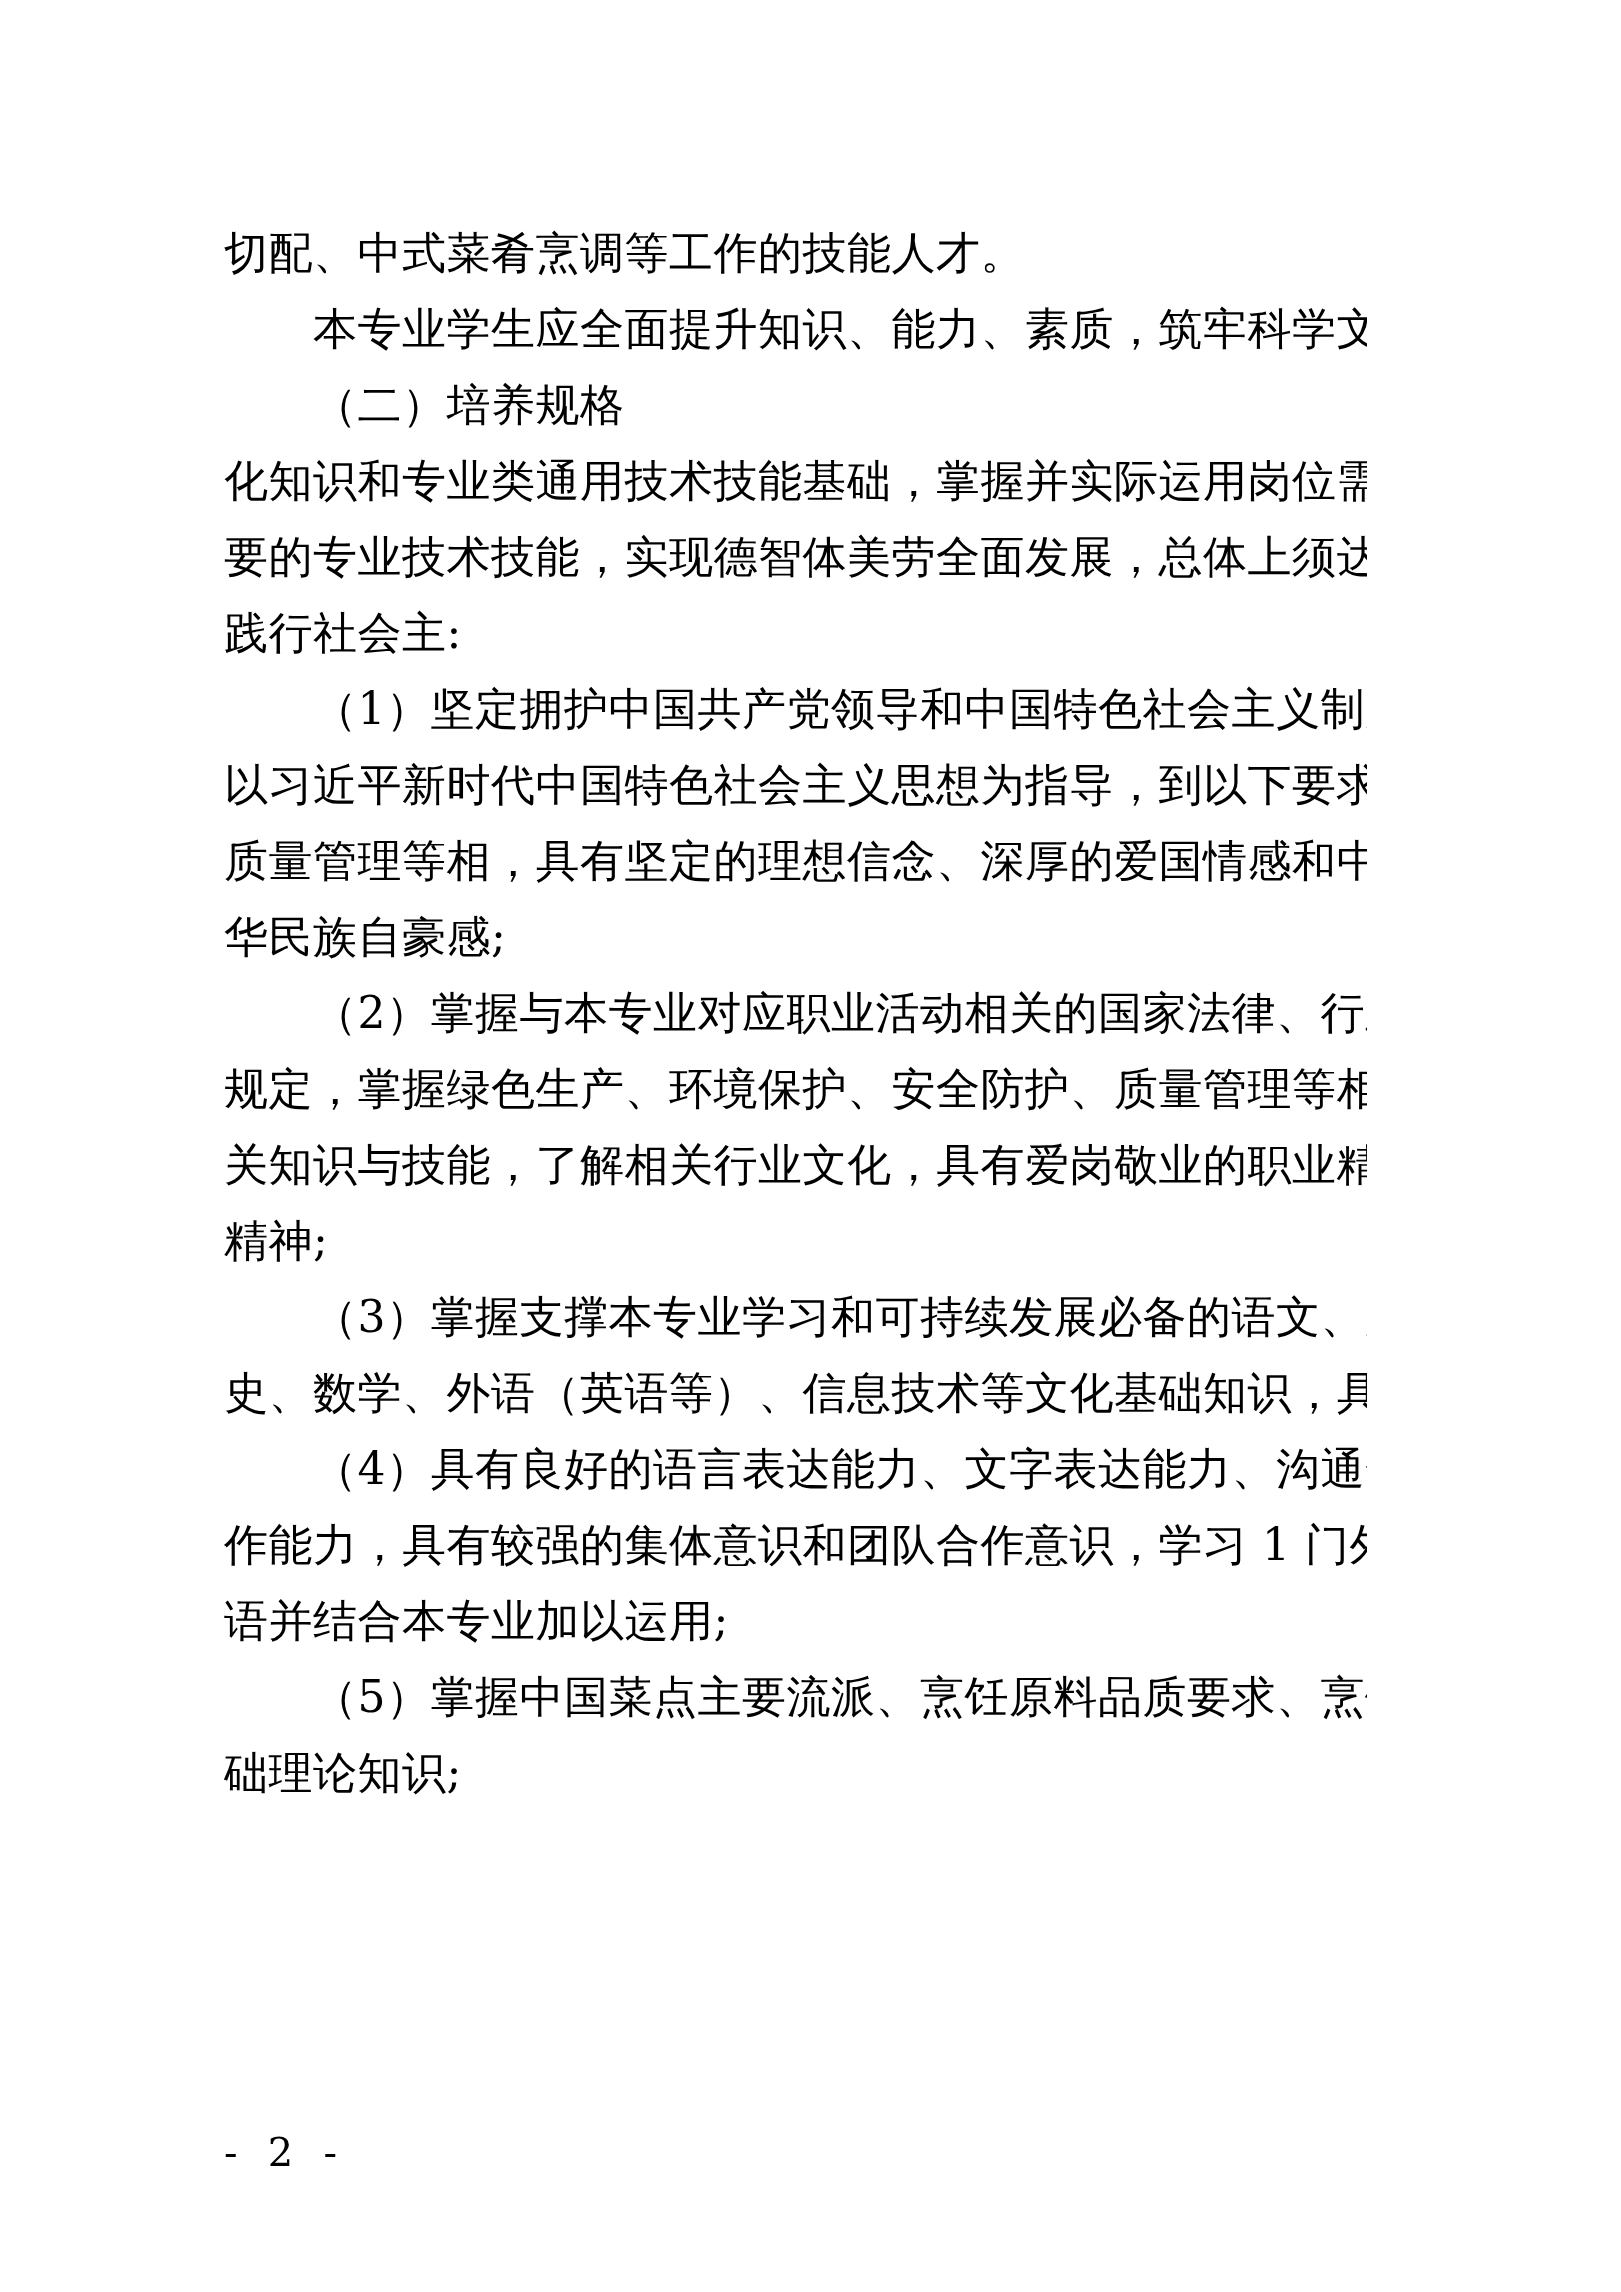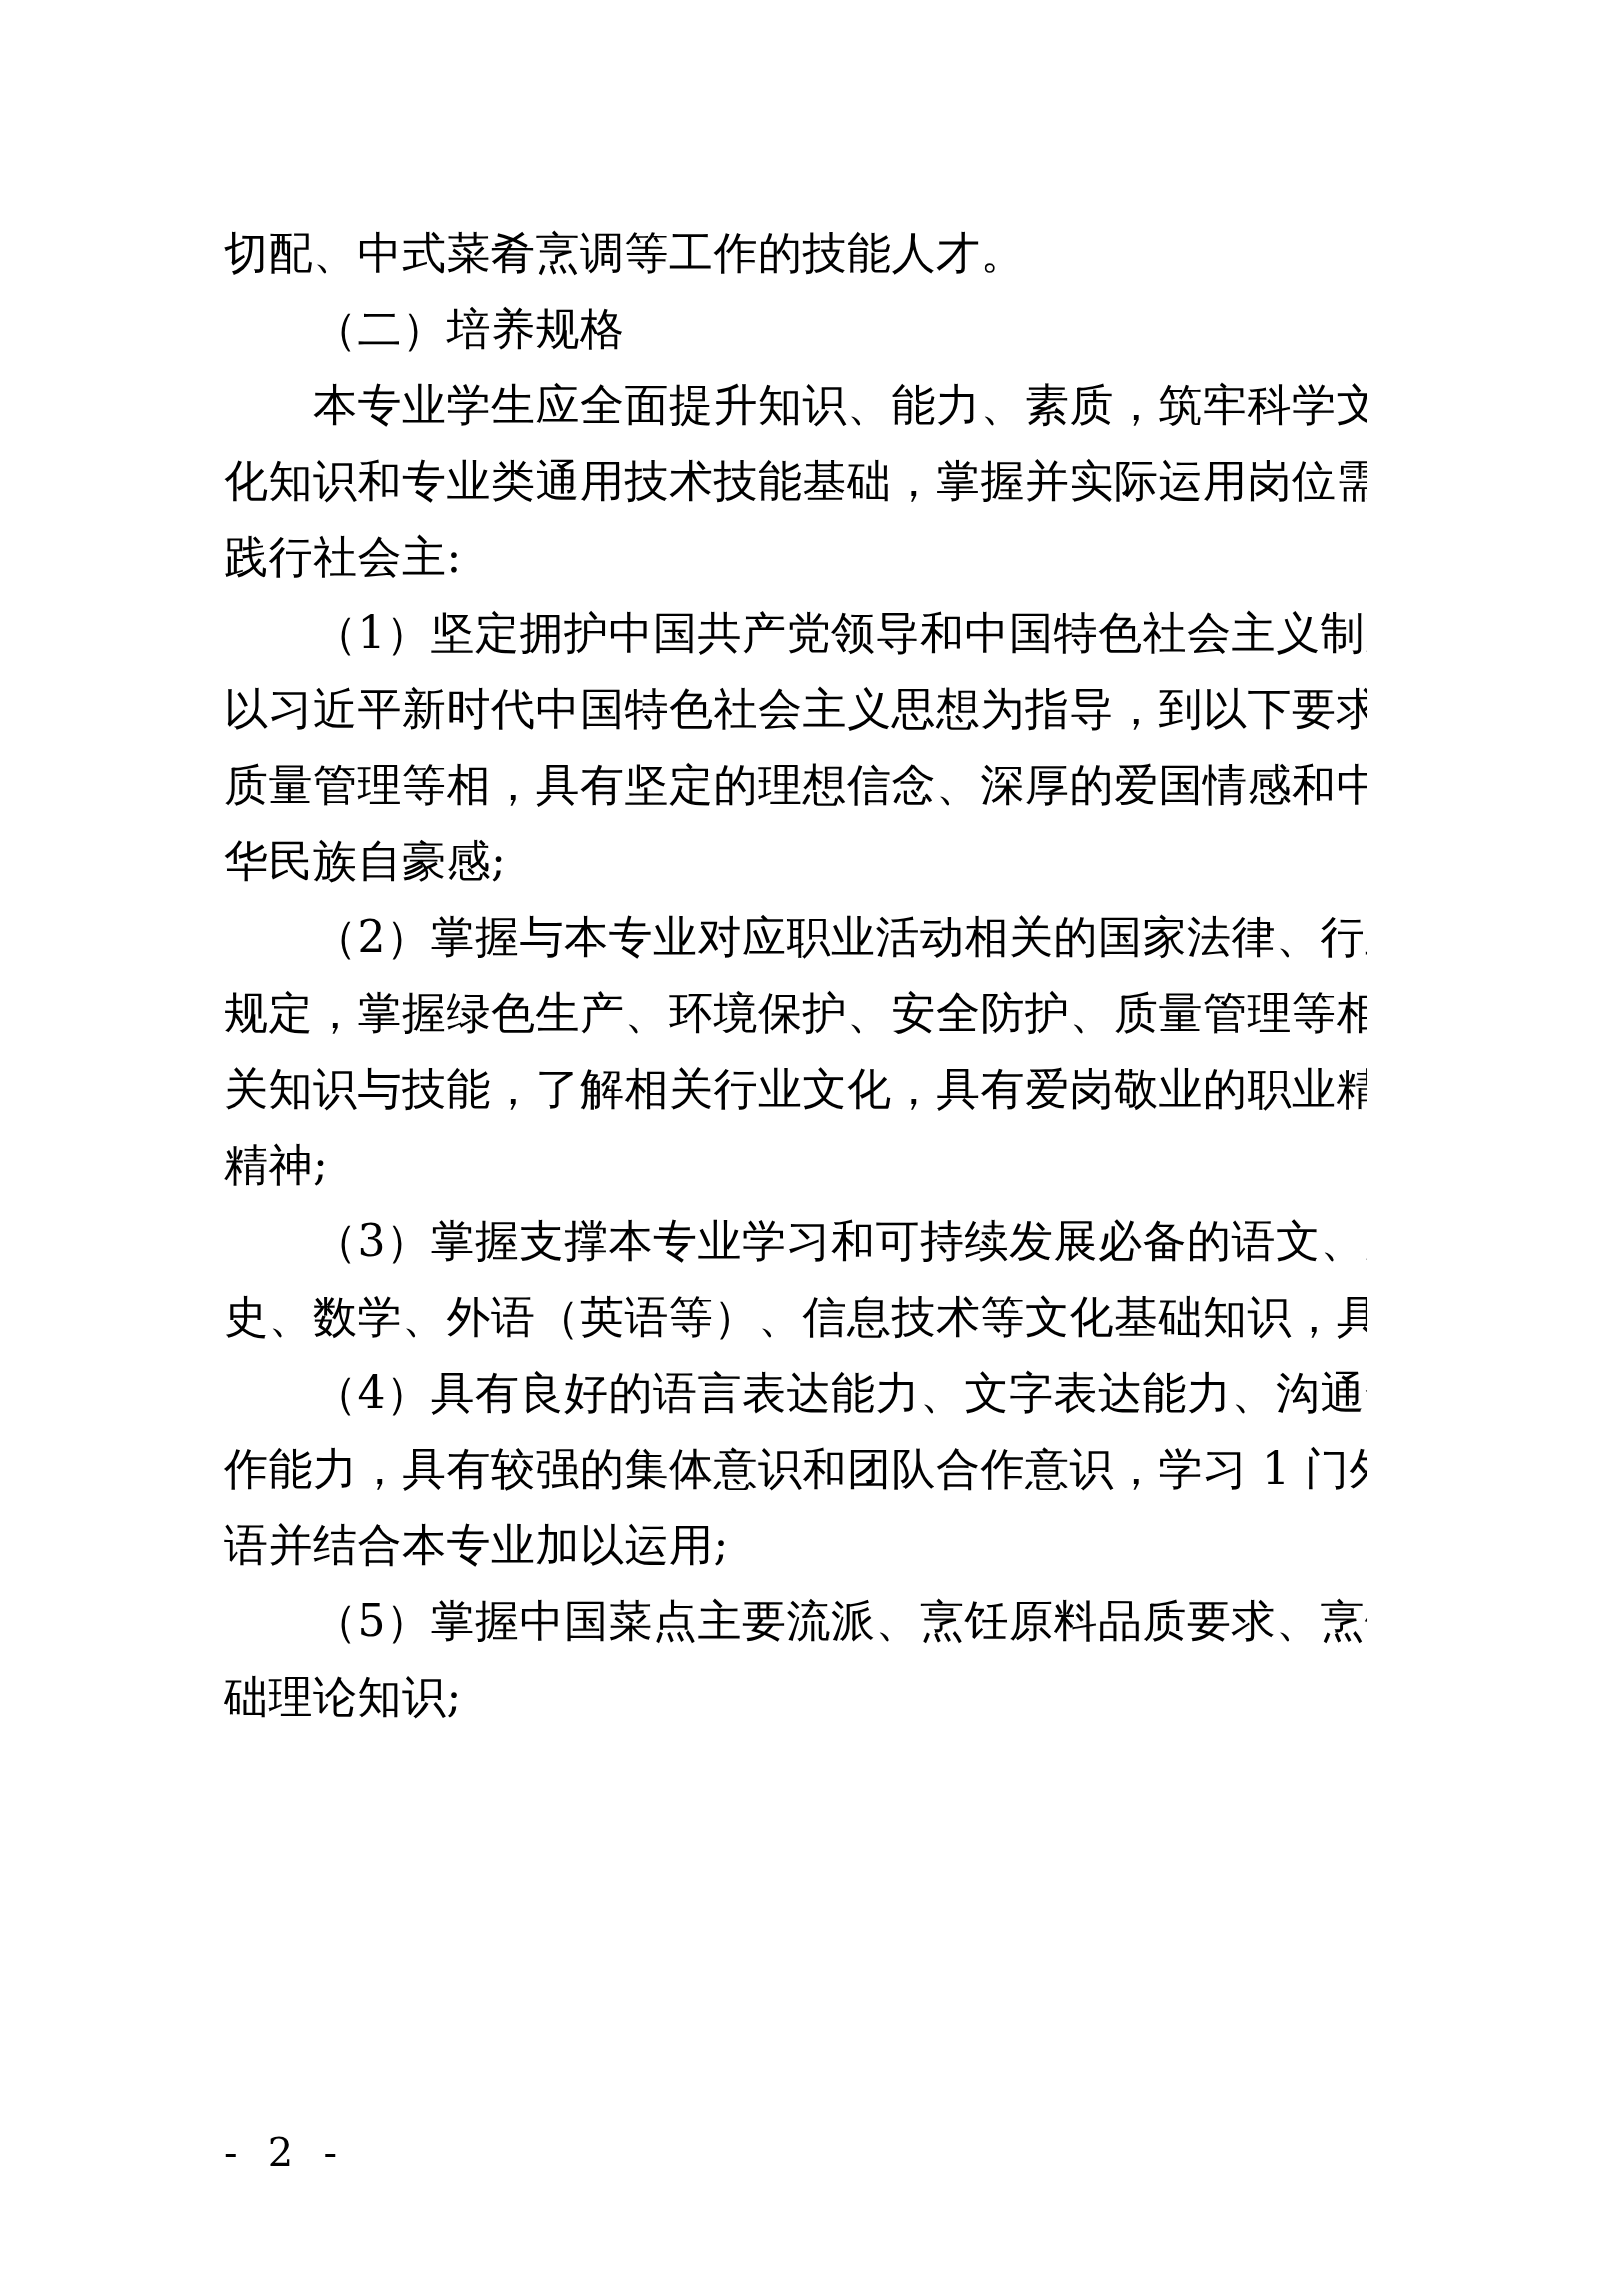--- a/index.html
+++ b/index.html
@@ -50,23 +50,24 @@
     word-spacing: 7.8px;
     color: #000000;
   }
 </style>
 </head>
 <body>
 
 <div class="page">
   <div class="doc-body" id="doc-body">
       <div class="line end">切配、中式菜肴烹调等工作的技能人才。</div>
+      <div class="line indent">本专业学生应全面提升知识、能力、素质，筑牢科学文</div>
       <div class="line indent end">（二）培养规格</div>
-      <div class="line indent">本专业学生应全面提升知识、能力、素质，筑牢科学文</div>
       <div class="line">化知识和专业类通用技术技能基础，掌握并实际运用岗位需</div>
+      <div class="line">要的专业技术技能，实现德智体美劳全面发展，总体上须达</div>
       <div class="line end">践行社会主:</div>
       <div class="line indent">（1）坚定拥护中国共产党领导和中国特色社会主义制度，</div>
       <div class="line">以习近平新时代中国特色社会主义思想为指导，到以下要求</div>
       <div class="line">质量管理等相，具有坚定的理想信念、深厚的爱国情感和中</div>
       <div class="line end">华民族自豪感;</div>
       <div class="line indent">（2）掌握与本专业对应职业活动相关的国家法律、行业</div>
       <div class="line">规定，掌握绿色生产、环境保护、安全防护、质量管理等相</div>
       <div class="line">关知识与技能，了解相关行业文化，具有爱岗敬业的职业精</div>
       <div class="line end">精神;</div>
       <div class="line indent">（3）掌握支撑本专业学习和可持续发展必备的语文、历</div>

